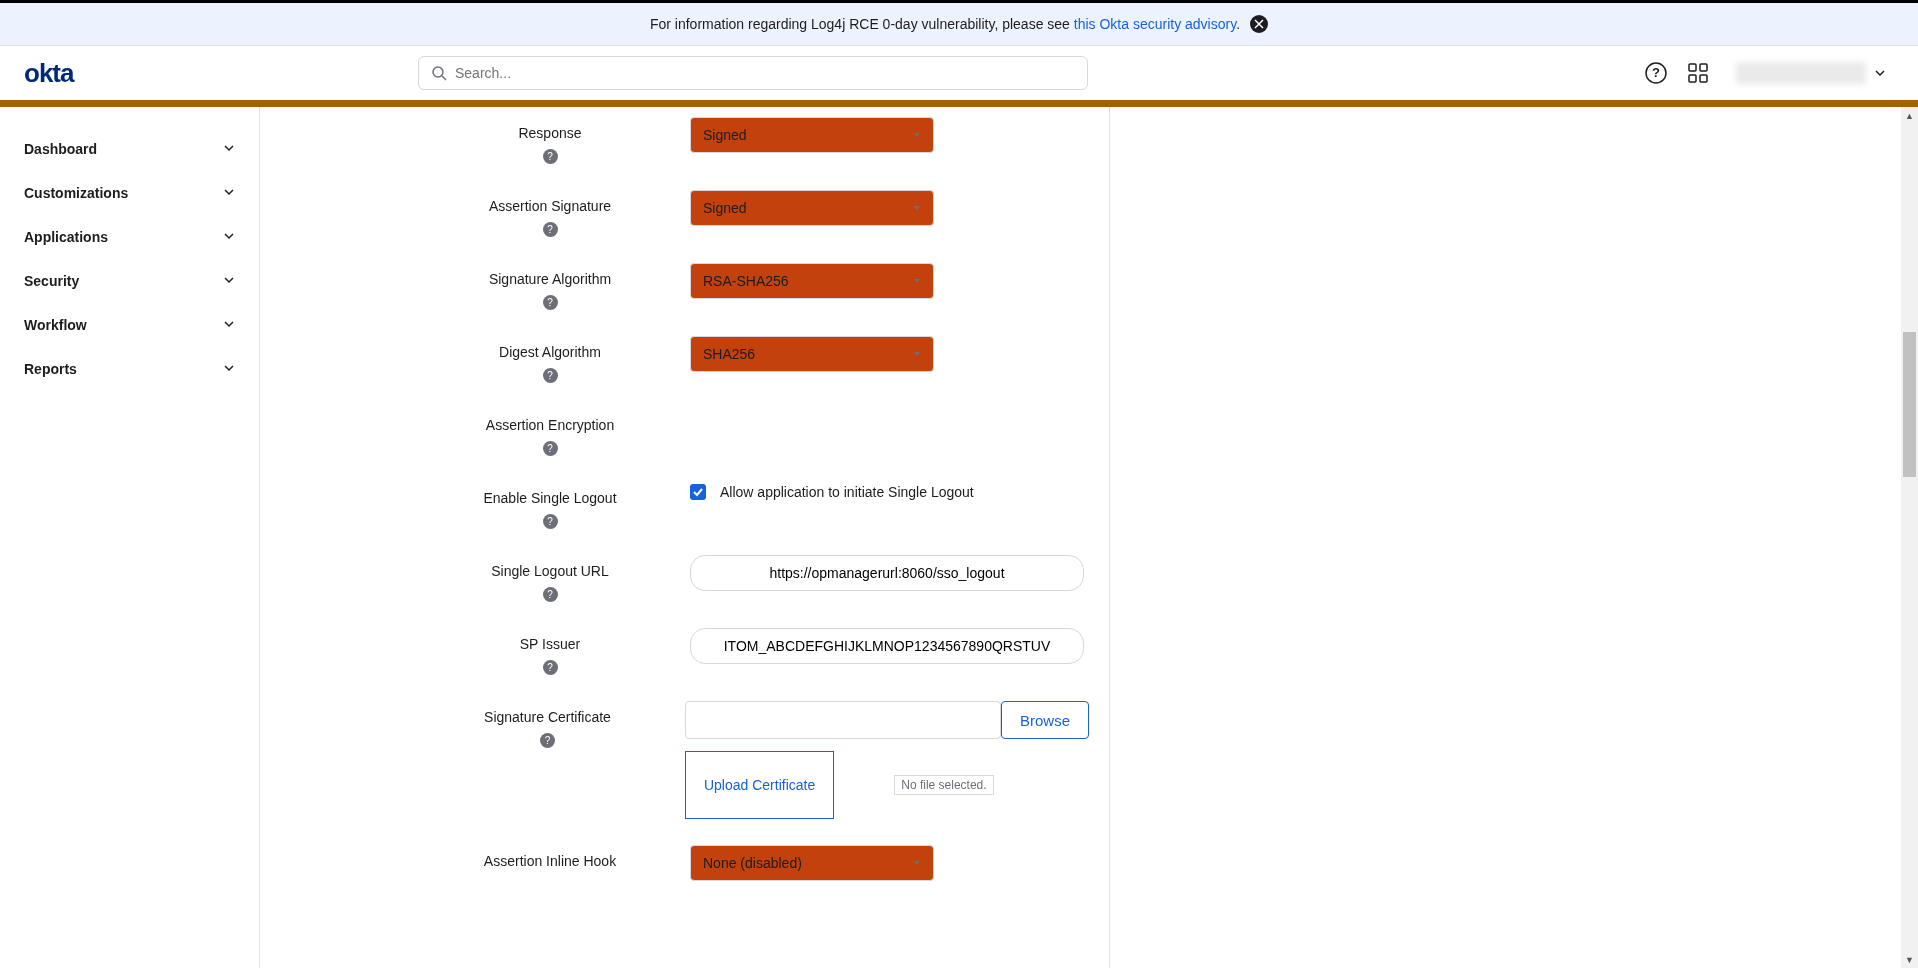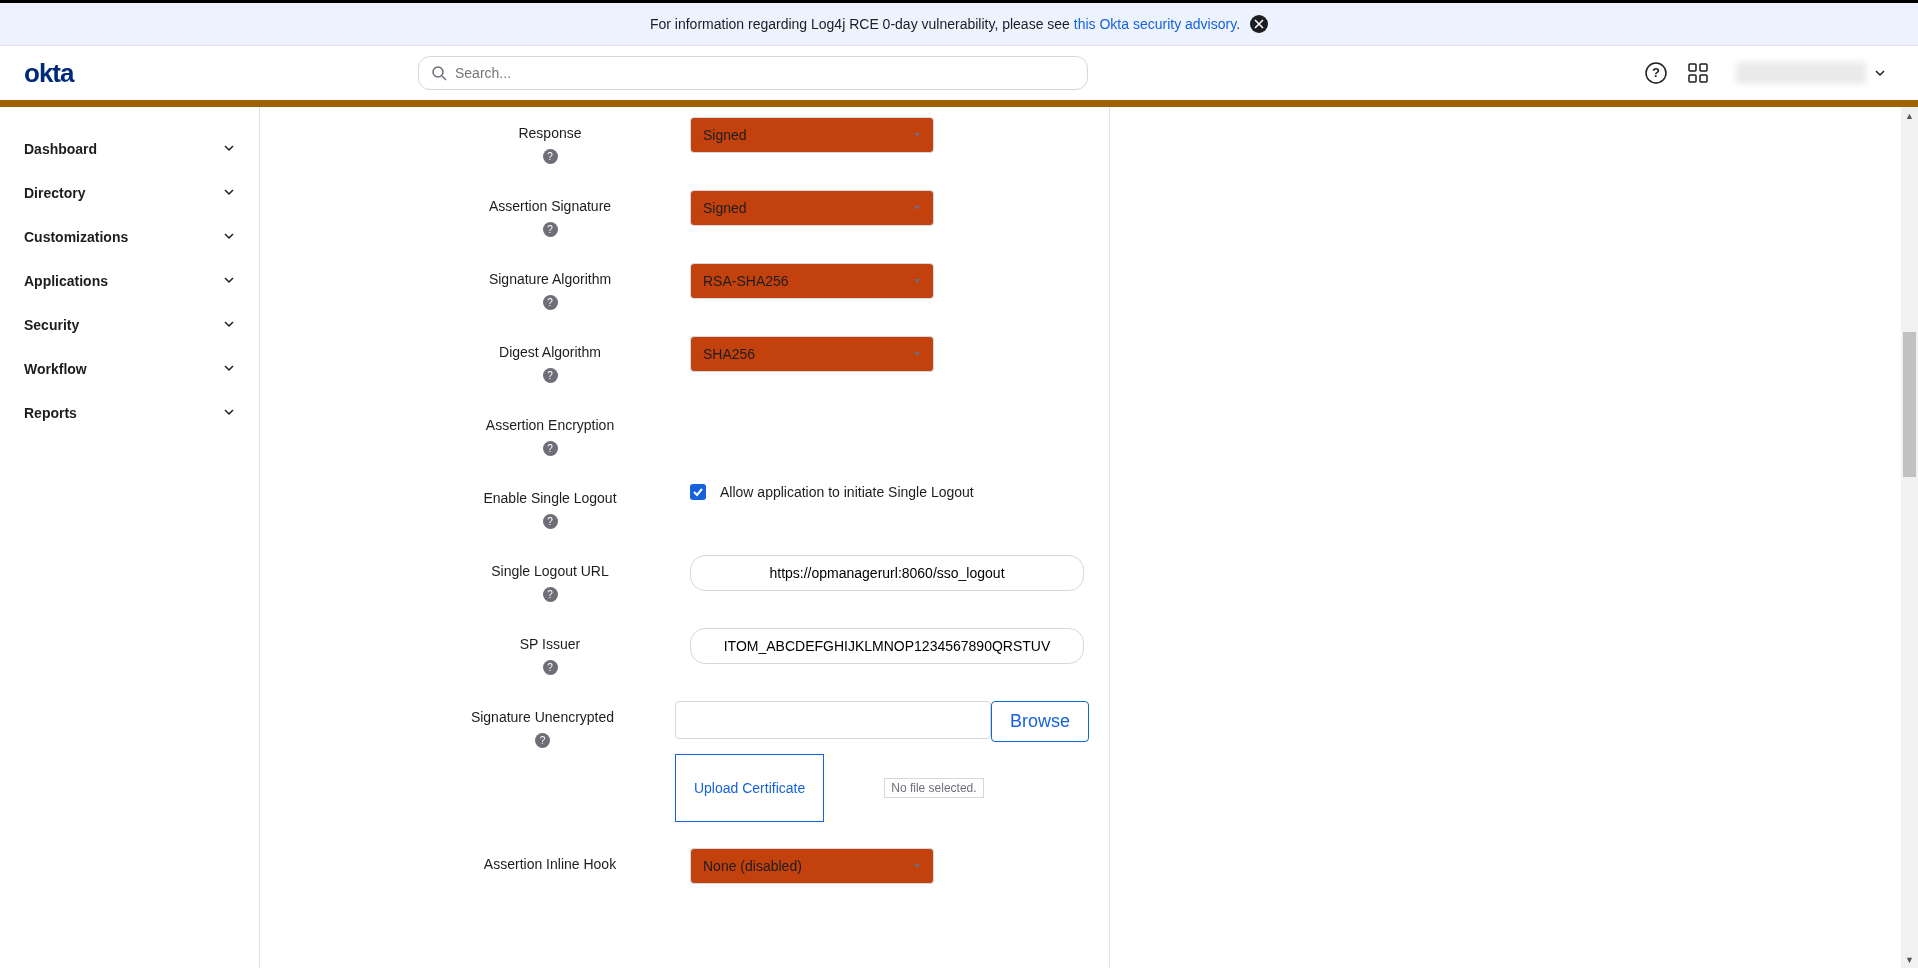--- a/index.html
+++ b/index.html
@@ -5,21 +5,21 @@
 * { box-sizing: border-box; margin: 0; padding: 0; }
 body { font-family: -apple-system, BlinkMacSystemFont, "Segoe UI", Helvetica, Arial, sans-serif; font-size: 14px; color: #1d1d21; background: #fff; }
 .topbar { border-top: 3px solid #000; }
 .banner { background: #edf2ff; display: flex; align-items: center; justify-content: center; padding: 12px 20px; border-bottom: 1px solid #e1e1e6; position: relative; }
 .banner-text { font-size: 14px; color: #1d1d21; }
 .banner-text a { color: #1662dd; text-decoration: none; }
 .banner-close { background: #1d1d21; color: #fff; border-radius: 50%; width: 18px; height: 18px; display: inline-flex; align-items: center; justify-content: center; margin-left: 10px; cursor: pointer; font-size: 12px; line-height: 1; }
 .header { display: flex; align-items: center; padding: 10px 24px; border-bottom: 7px solid #a16207; gap: 24px; }
 .logo { width: 80px; height: 28px; color: #00297a; font-weight: 800; font-size: 26px; letter-spacing: -1px; display: flex; align-items: center; }
 .search-wrap { flex: 0 0 670px; margin-left: 290px; }
-.search-box { border: 1px solid #d7d7dc; border-radius: 12px; display: flex; align-items: center; padding: 8px 12px; gap: 8px; justify-content: flex-end; }
+.search-box { border: 1px solid #d7d7dc; border-radius: 6px; display: flex; align-items: center; padding: 8px 12px; gap: 8px; justify-content: flex-end; }
 .search-box input { border: none; outline: none; flex: 1; font-size: 14px; color: #6e6e78; }
 .header-right { margin-left: auto; display: flex; align-items: center; gap: 18px; }
 .icon-btn { width: 24px; height: 24px; display: flex; align-items: center; justify-content: center; cursor: pointer; color: #1d1d21; }
 .user-menu { display: flex; align-items: center; gap: 8px; cursor: pointer; padding: 4px 8px; }
 .user-blur { width: 130px; height: 22px; background: #eaeaea; filter: blur(3px); border-radius: 2px; }
 .layout { display: flex; height: calc(100vh - 115px); }
 .sidebar { width: 260px; border-right: 1px solid #e1e1e6; padding: 20px 0; overflow-y: auto; }
 .nav-item { display: flex; align-items: center; justify-content: space-between; padding: 14px 24px; cursor: pointer; font-weight: 600; color: #1d1d21; font-size: 14px; }
 .main { flex: 1; overflow-y: auto; display: flex; position: relative; }
 .content { width: 720px; border-right: 1px solid #e1e1e6; padding: 0 20px 40px 20px; margin-left: 130px; }
@@ -27,21 +27,21 @@
 .form-row:first-child { margin-top: 10px; }
 .label-col { width: 280px; display: flex; align-items: center; gap: 8px; font-size: 14px; color: #1d1d21; padding-top: 8px; flex-direction: column; }
 .help-icon { width: 15px; height: 15px; background: #6e6e78; color: #fff; border-radius: 50%; font-size: 10px; display: inline-flex; align-items: center; justify-content: center; cursor: help; }
 .input-col { flex: 1; }
 .select { border: 1px solid #d7d7dc; border-radius: 4px; padding: 9px 12px; width: 244px; display: flex; align-items: center; justify-content: space-between; cursor: pointer; background: #c2410c; font-size: 14px; }
 .text-input { border: 1px solid #d7d7dc; border-radius: 15px; padding: 9px 12px; width: 394px; font-size: 14px; background: #fff; text-align: center; }
 .checkbox-row { display: flex; align-items: center; gap: 14px; padding-top: 2px; }
 .checkbox { width: 16px; height: 16px; background: #1662dd; border-radius: 3px; display: flex; align-items: center; justify-content: center; color: #fff; cursor: pointer; }
 .file-row { display: flex; gap: 0; }
 .file-input { border: 1px solid #d7d7dc; border-radius: 4px; width: 316px; height: 38px; background: #fff; }
-.browse-btn { border: 1px solid #1662dd; color: #1662dd; background: #fff; padding: 9px 18px; border-radius: 4px; cursor: pointer; font-size: 18px; margin-left: 0; }
+.browse-btn { border: 1px solid #1662dd; color: #1662dd; background: #fff; padding: 9px 18px; border-radius: 4px; cursor: pointer; font-size: 15px; margin-left: 0; }
 .upload-row { display: flex; align-items: center; gap: 60px; margin-top: 12px; }
 .upload-btn { border: 1px solid #1662dd; color: #1662dd; background: #fff; padding: 25px 18px; border-radius: 0; cursor: pointer; font-size: 14px; }
 .file-status { border: 1px solid #d7d7dc; padding: 2px 6px; font-size: 12px; color: #6e6e78; }
 .chevron { width: 12px; height: 12px; display:inline-block; }
 .scrollbar-track { position: absolute; right: 0; top: 0; width: 17px; height: 100%; background: #f1f1f1; }
 .scrollbar-thumb { position: absolute; right: 2px; top: 225px; width: 13px; height: 145px; background: #c1c1c1; border-radius: 0; }
 .scroll-arrow { position: absolute; right: 0; width: 17px; height: 17px; background: #f1f1f1; display:flex; align-items:center; justify-content:center; font-size: 9px; color: #555; }
 svg { display: block; }
 </style>
 </head>
@@ -102,26 +102,20 @@
 
 <div class="layout">
   <div class="sidebar">
     <div class="nav-item">
         <span>Dashboard</span>
         <span><svg class="chevron" viewBox="0 0 12 12">
             <path d="M2 4 L6 8 L10 4" fill="none" stroke="#1d1d21" stroke-width="1.5"></path>
           </svg></span>
       </div>
     <div class="nav-item">
-        <span>Directory</span>
-        <span><svg class="chevron" viewBox="0 0 12 12">
-            <path d="M2 4 L6 8 L10 4" fill="none" stroke="#1d1d21" stroke-width="1.5"></path>
-          </svg></span>
-      </div>
-    <div class="nav-item">
         <span>Customizations</span>
         <span><svg class="chevron" viewBox="0 0 12 12">
             <path d="M2 4 L6 8 L10 4" fill="none" stroke="#1d1d21" stroke-width="1.5"></path>
           </svg></span>
       </div>
     <div class="nav-item">
         <span>Applications</span>
         <span><svg class="chevron" viewBox="0 0 12 12">
             <path d="M2 4 L6 8 L10 4" fill="none" stroke="#1d1d21" stroke-width="1.5"></path>
           </svg></span>
@@ -256,21 +250,21 @@
           <span>SP Issuer</span>
           <span class="help-icon">?</span>
         </div>
         <div class="input-col">
           <input type="text" class="text-input" value="ITOM_ABCDEFGHIJKLMNOP1234567890QRSTUV" style="">
         </div>
       </div>
 
       <div class="form-row">
         <div class="label-col">
-          <span>Signature Unencrypted</span>
+          <span>Signature Certificate</span>
           <span class="help-icon">?</span>
         </div>
         <div class="input-col">
           <div class="file-row">
             <div class="file-input"></div>
             <button class="browse-btn">Browse</button>
           </div>
           <div class="upload-row">
             <button class="upload-btn">Upload Certificate</button>
             <span class="file-status">No file selected.</span>

